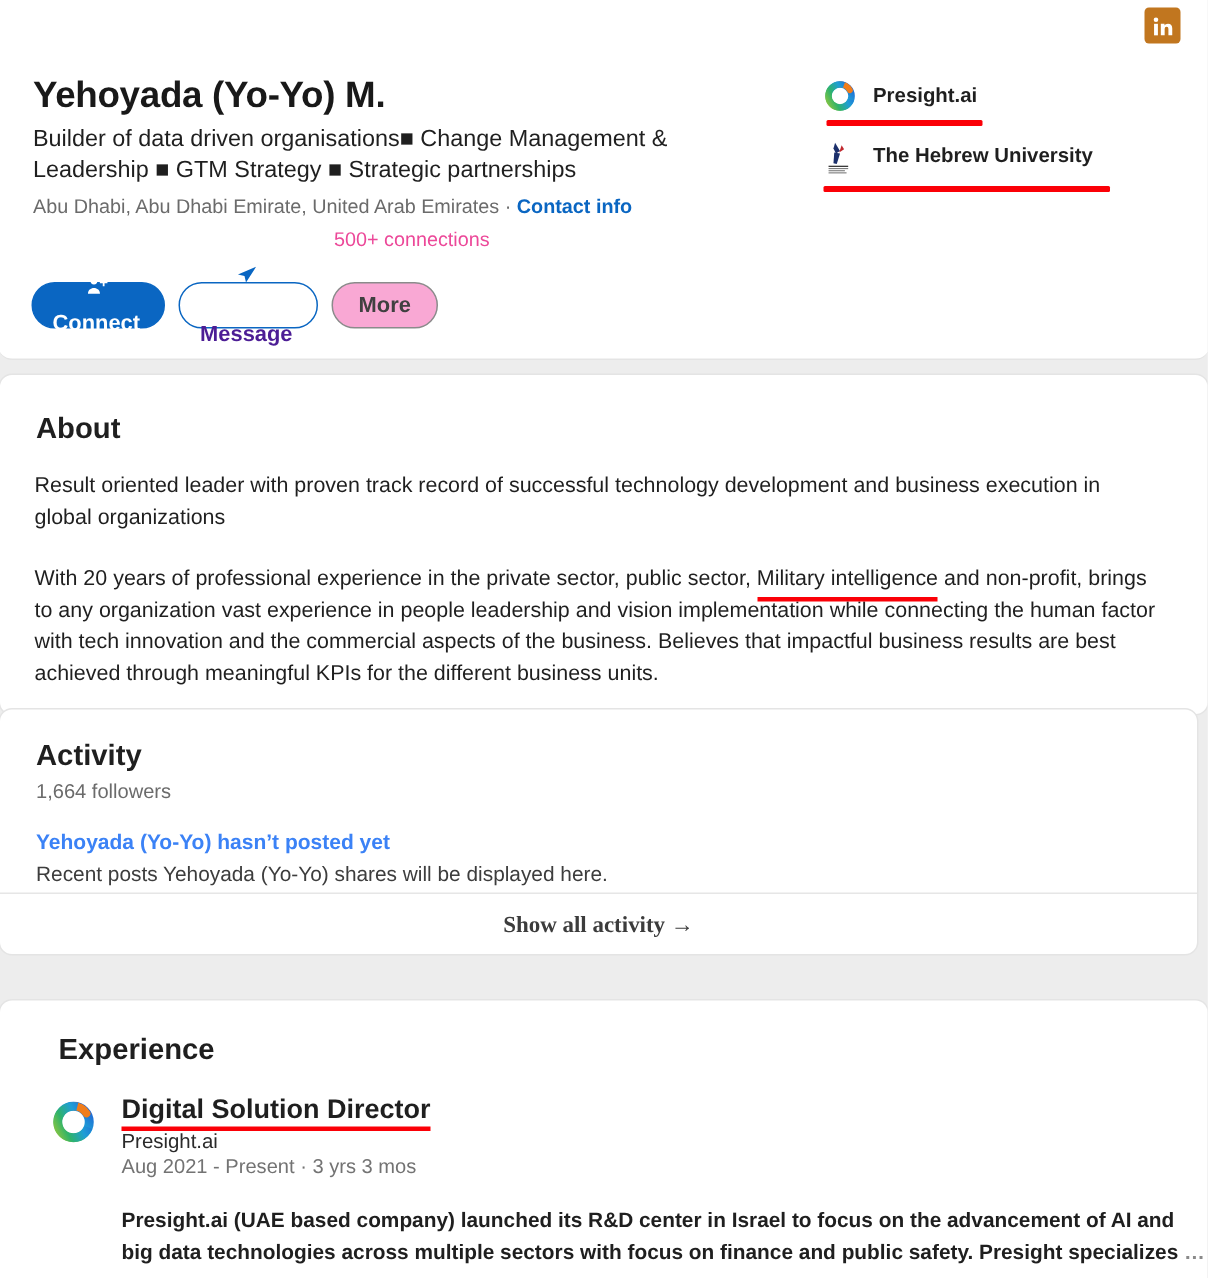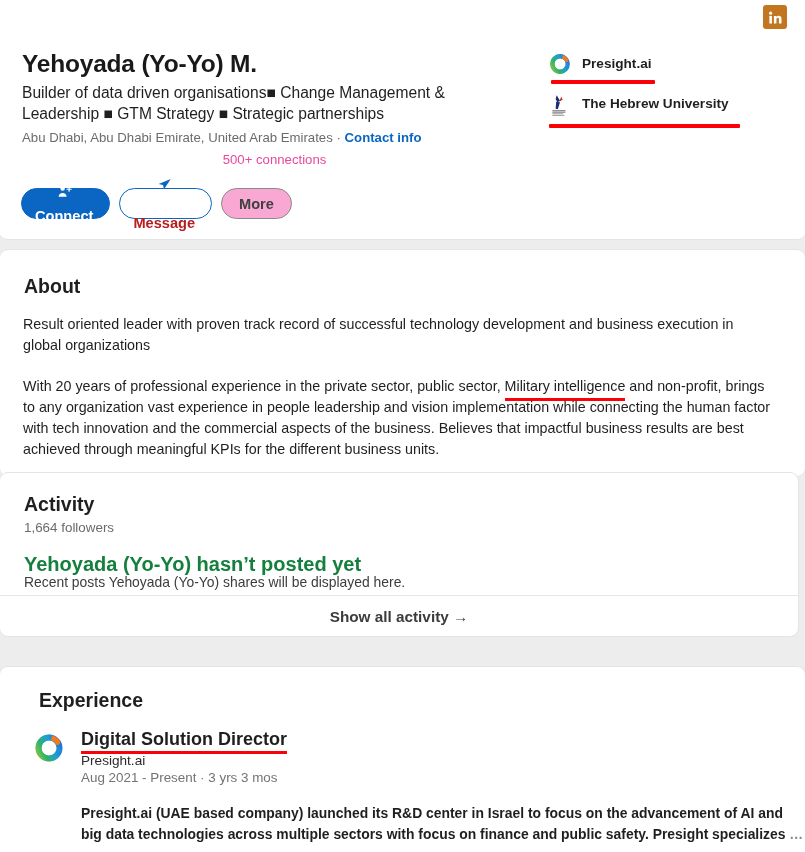--- a/index.html
+++ b/index.html
@@ -120,21 +120,21 @@
     flex-direction: column;
   }
   .btn-primary {
     background: #0a66c2;
     color: #fff;
     border: 1px solid #0a66c2;
     padding: 0 16px 0 13px;
   }
   .btn-outline-blue {
     background: #fff;
-    color: #b91c1c;
+    color: #4c1d95;
     border: 1.6px solid #0a66c2;
     padding: 0 16px 0 13px;
     gap: 20px;
   }
   .btn-outline-grey {
     background: #f9a8d4;
     color: #404040;
     border: 1.4px solid #8b8b8b;
     padding: 0 17px;
   }
@@ -215,35 +215,36 @@
     width: 800px;
     height: 165px;
   }
   .activity .sec-title { position:absolute; left:24px; top:20px; }
   .followers {
     position: absolute; left:24px; top:47px;
     font-size: 13.4px; color:#6b6b6b;
   }
   .act-h {
     position:absolute; left:24px; top:80px;
-    font-size: 20px; font-weight:600; color:#15803d;
+    font-size: 14px; font-weight:600; color:#3b82f6;
   }
   .act-s {
     position:absolute; left:24px; top:101px;
     font-size: 13.9px; color:#3d3d3d;
   }
   .divider {
     position:absolute; left:0; right:0; top:122px;
     height:1px; background:#e6e6e6;
   }
   .showall {
     position:absolute; left:0; right:0; top:123px; height:41px;
     display:flex; align-items:center; justify-content:center;
     font-size:15.3px; font-weight:600; color:#3c3c3c;
     cursor:pointer;
+    font-family:Liberation Serif, serif;
   }
 
   
   .experience {
     position: absolute;
     left: -1px;
     top: 666px;
     width: 807px;
     height: 200px;
     border-bottom: none;

